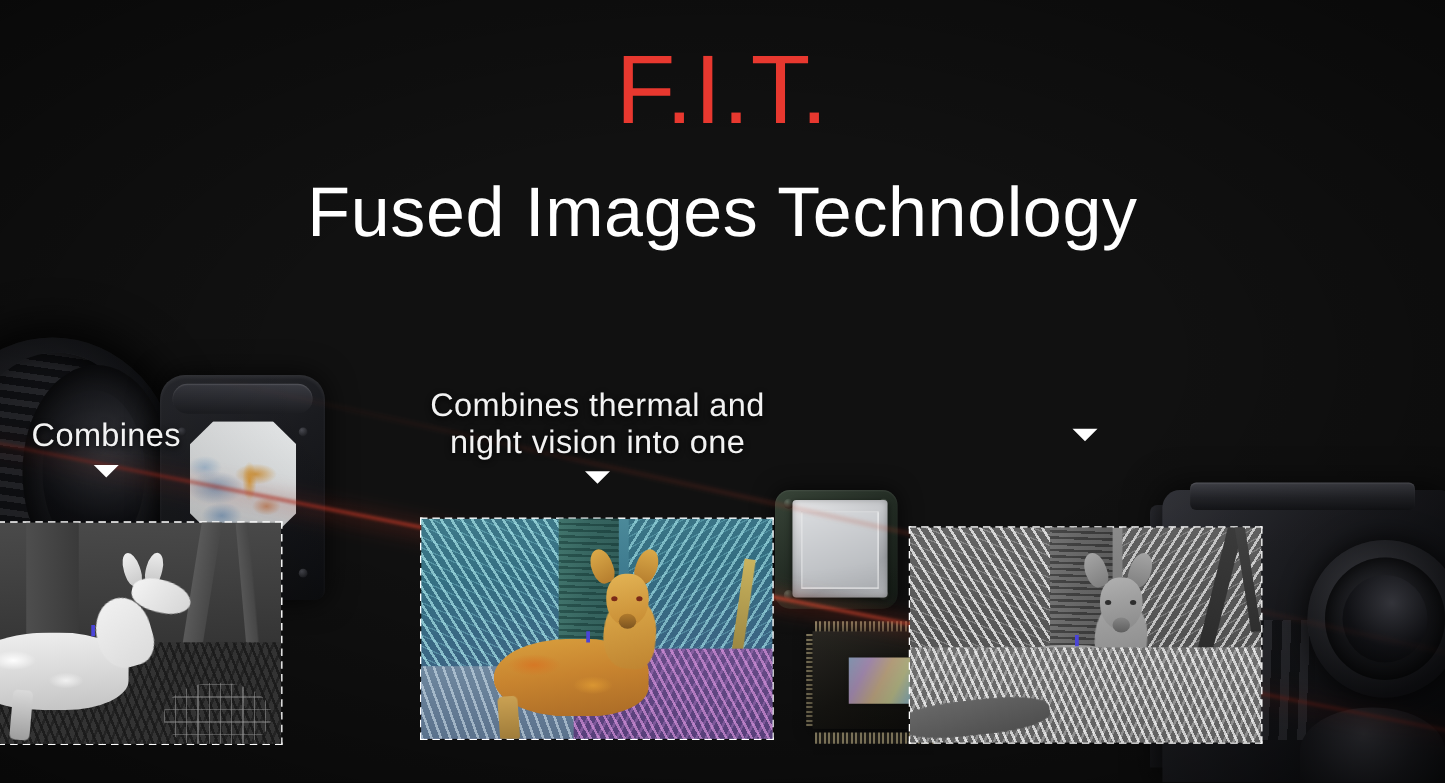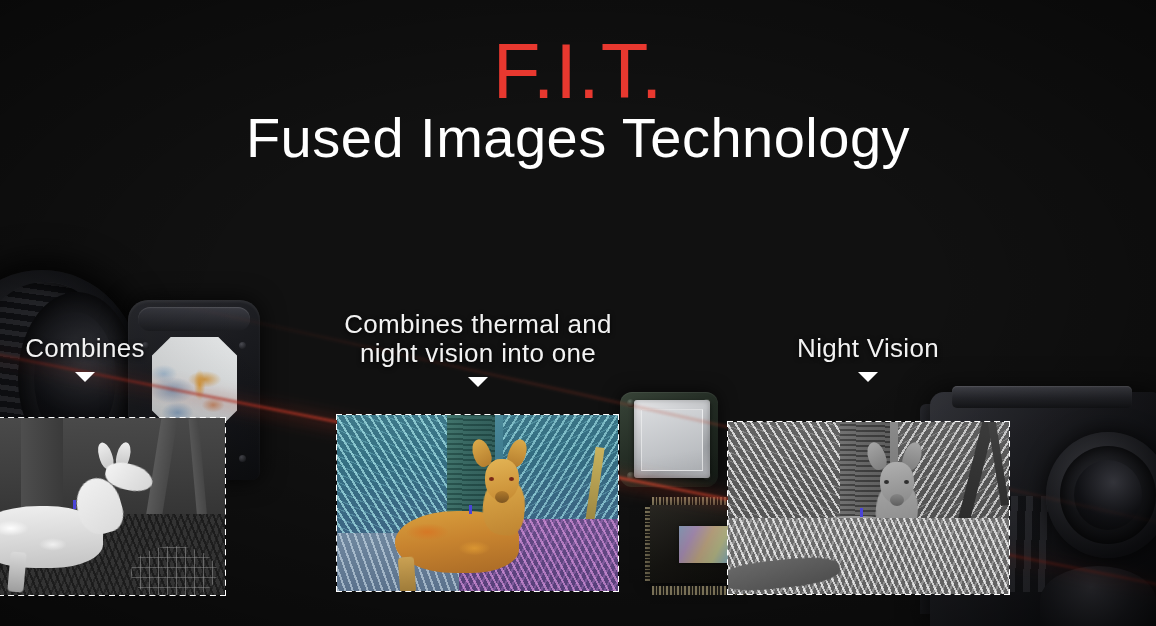--- a/index.html
+++ b/index.html
@@ -196,21 +196,21 @@
   }
 
   
   .title-block { position:absolute; left:0; top:0; width:100%; text-align:center; }
   .fit-title {
     font-size:78px; line-height:1; font-weight:400; letter-spacing:1px;
     color:#e8382f; margin-top:32px;
   }
   .fit-sub {
     font-size:56px; line-height:1; font-weight:300; letter-spacing:.5px;
-    color:#ffffff; 
+    color:#ffffff; margin-top:32px;
   }
 
   
   .caption {
     position:absolute; text-align:center; color:#f2f2f2;
     font-weight:300; letter-spacing:.3px; text-shadow:0 1px 5px rgba(0,0,0,.9);
   }
   .caption .txt { font-size:26px; line-height:29px; display:block; white-space:pre-line; }
   .caption .arrow {
     display:block; margin:9px auto 0; width:0; height:0;
@@ -557,21 +557,20 @@
   <div class="caption" id="cap-thermal">
     <span class="txt">Combines</span>
     <span class="arrow"></span>
   </div>
   <div class="caption" id="cap-fused">
     <span class="txt">Combines thermal and
 night vision into one</span>
     <span class="arrow"></span>
   </div>
   <div class="caption" id="cap-night">
-    <span class="txt">Night Vision</span>
     <span class="arrow"></span>
   </div>
 
   <div class="panel" id="panel-thermal">
     <div class="scene">
       <div class="th-bg"></div>
       <div class="th-trunk"></div>
       <div class="th-branch"></div>
       <div class="th-branch2"></div>
       <div class="th-grass-dark"></div>

